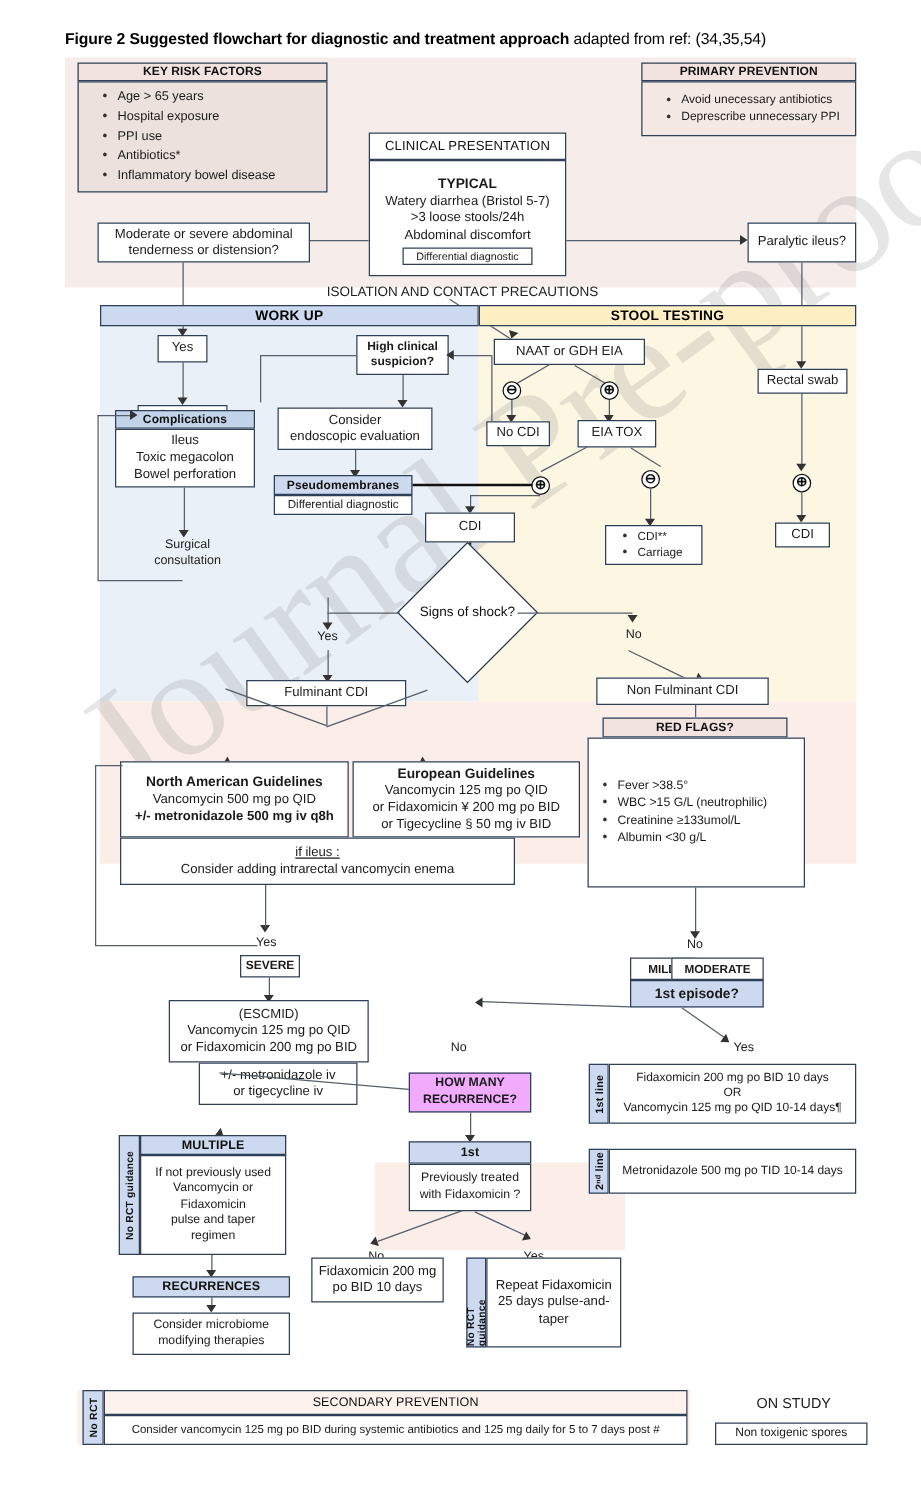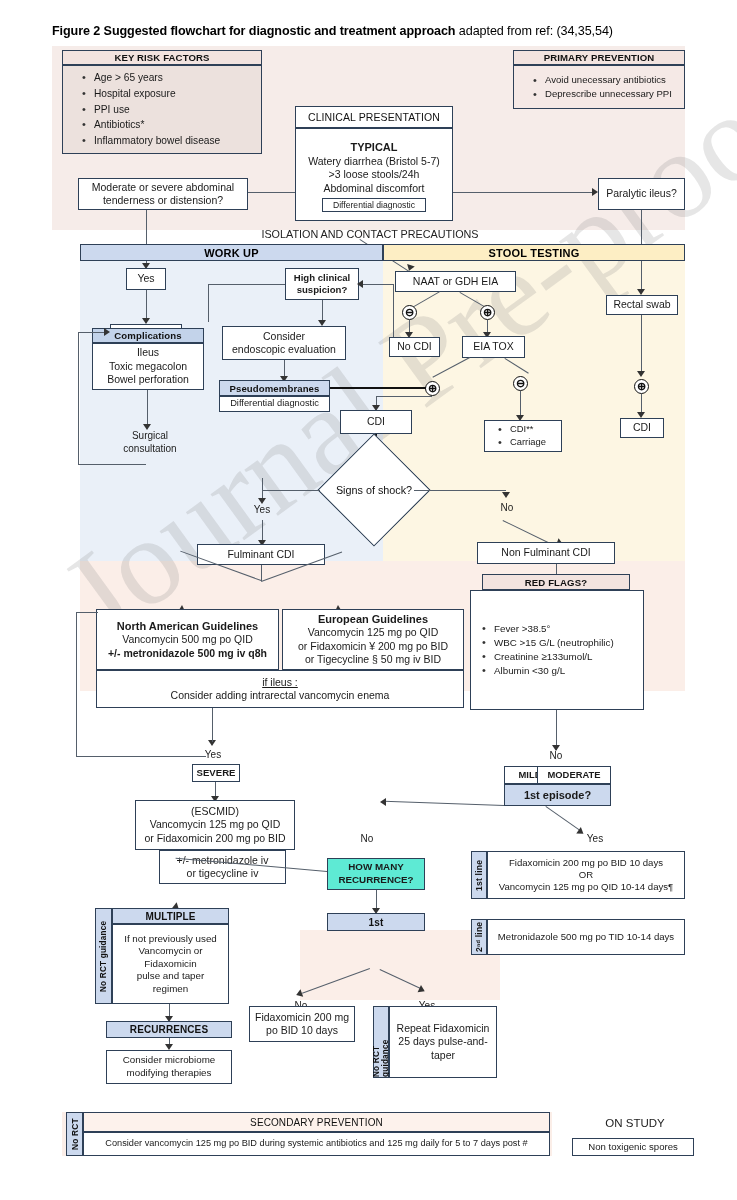--- a/index.html
+++ b/index.html
@@ -347,21 +347,21 @@
     <div style="font-weight:bold;">+/- metronidazole 500 mg iv q8h</div>
   </div>
 
   <div class="box thick" style="left:282px; top:609px; width:182px; height:61px;">
     <div class="ttl" style="font-size:11px;">European Guidelines</div>
     <div>Vancomycin 125 mg po QID</div>
     <div>or Fidaxomicin ¥ 200 mg po BID</div>
     <div>or Tigecycline § 50 mg iv BID</div>
   </div>
 
-  <div class="box thick" style="left:96px; top:670px; width:368px; height:38px;">
+  <div class="box thick" style="left:96px; top:670px; width:316px; height:38px;">
     <div class="u">if ileus :</div>
     <div>Consider adding intrarectal vancomycin enema</div>
   </div>
 
   <div class="ln v" style="left:556px; top:564px; height:10px;"></div>
   <div class="hdr pink" style="left:482px; top:574px; width:148px; height:16px;">RED FLAGS?</div>
   <div class="box thick" style="left:470px; top:590px; width:174px; height:120px; align-items:flex-start; justify-content:center;">
     <ul class="bul" style="font-size:9.8px; line-height:1.45; padding-left:8px;">
       <li>Fever &gt;38.5°</li>
       <li>WBC &gt;15 G/L (neutrophilic)</li>
@@ -410,28 +410,32 @@
   <div class="vlabel" style="left:471px; top:851px; width:16px; height:48px;">1st line</div>
   <div class="box thick" style="left:487px; top:851px; width:198px; height:48px; font-size:9.6px;">
     <div>Fidaxomicin 200 mg po BID 10 days</div>
     <div>OR</div>
     <div>Vancomycin 125 mg po QID 10-14 days¶</div>
   </div>
 
   <div class="vlabel" style="left:471px; top:919px; width:16px; height:36px;">2ⁿᵈ line</div>
   <div class="box thick" style="left:487px; top:919px; width:198px; height:36px; font-size:9.6px;">Metronidazole 500 mg po TID 10-14 days</div>
 
-  <div class="box thick" style="left:327px; top:858px; width:98px; height:32px; background:#5eead4; font-weight:bold; font-size:9.8px;">
+  <div class="box thick" style="left:327px; top:858px; width:98px; height:32px; background:#f0abfc; font-weight:bold; font-size:9.8px;">
     <div>HOW MANY</div>
     <div>RECURRENCE?</div>
   </div>
   <div class="ln v" style="left:376px; top:890px; height:20px;"></div>
   <div class="arrow-d" style="left:372px; top:908px;"></div>
 
   <div class="hdr lblue" style="left:327px; top:913px; width:98px; height:18px; font-size:10px;">1st</div>
+  <div class="box thick" style="left:327px; top:931px; width:98px; height:38px; font-size:9.8px;">
+    <div>Previously treated</div>
+    <div>with Fidaxomicin ?</div>
+  </div>
 
   <div class="diag" style="left:370px; top:969px; width:72px; transform:rotate(160deg);"></div>
   <div class="arrow-l" style="left:296px; top:990px; transform:rotate(-20deg);"></div>
   <div class="plain" style="left:286px; top:1000px; width:30px;">No</div>
 
   <div class="diag" style="left:380px; top:969px; width:48px; transform:rotate(25deg);"></div>
   <div class="arrow-r" style="left:419px; top:986px; transform:rotate(25deg);"></div>
   <div class="plain" style="left:410px; top:1000px; width:34px;">Yes</div>
 
   <div class="box thick" style="left:249px; top:1006px; width:106px; height:36px;">Fidaxomicin 200 mg po BID 10 days</div>

